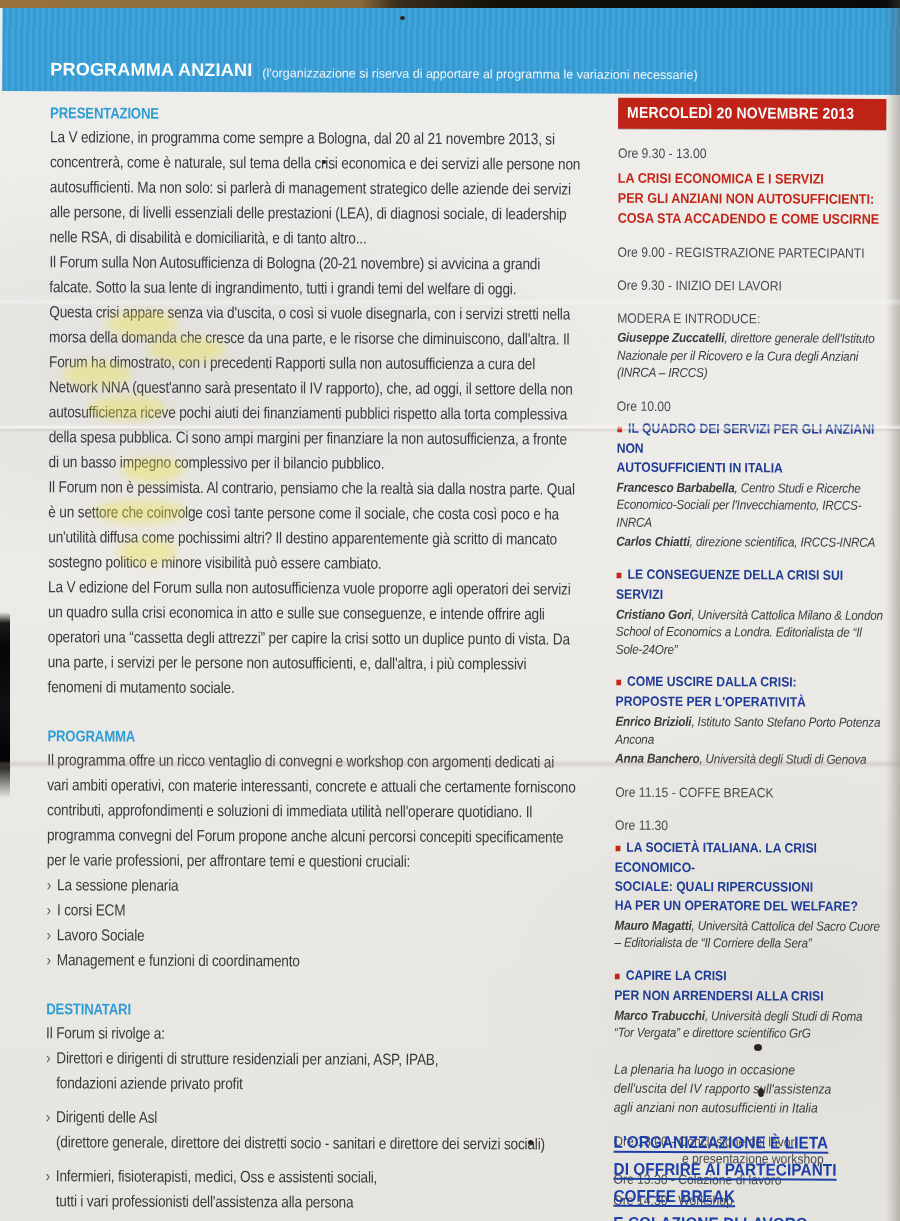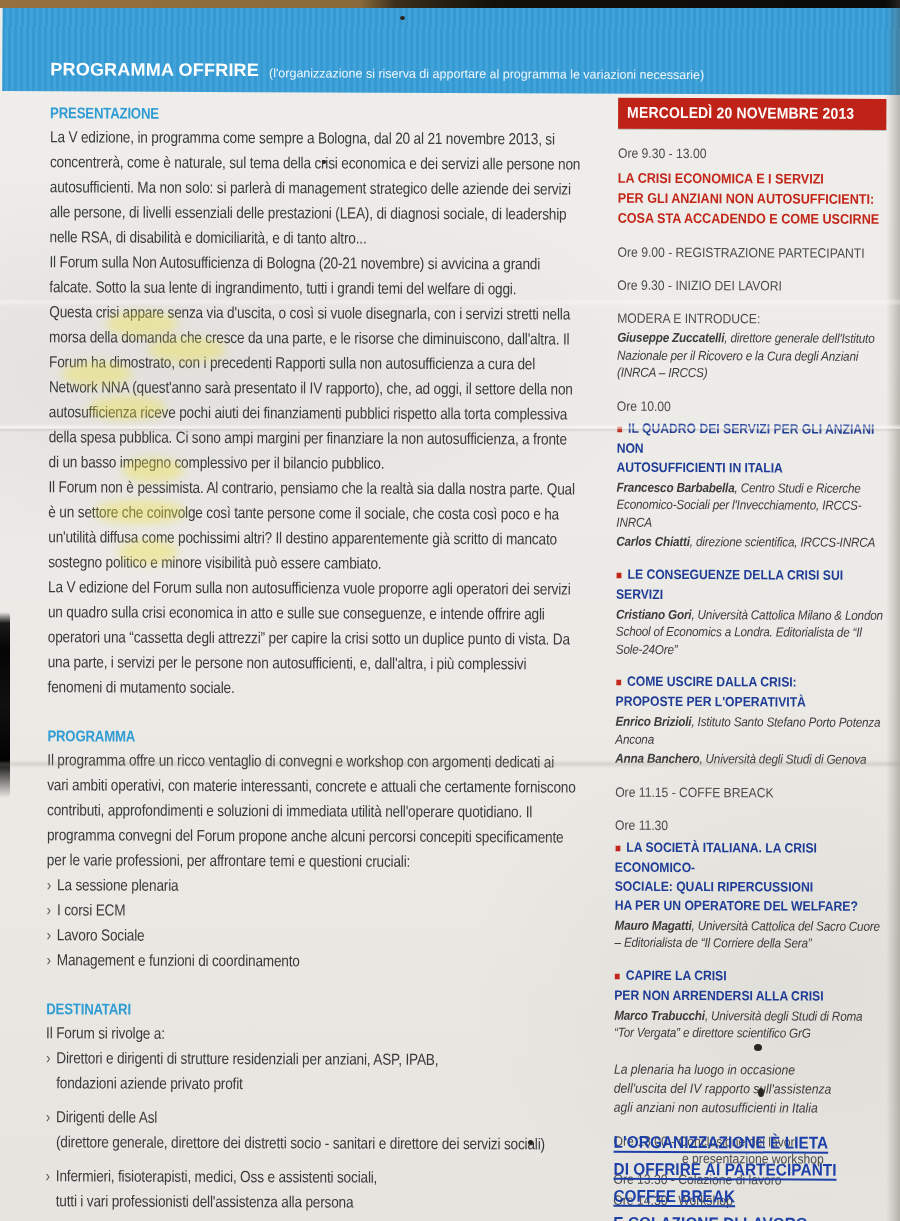--- a/index.html
+++ b/index.html
@@ -75,21 +75,21 @@
   .footer-line{color:#1d3fa8;font-weight:bold;font-size:17px;line-height:27px;
     text-decoration:underline;text-decoration-thickness:2px;text-underline-offset:3px;letter-spacing:0.1px;}
 </style>
 </head>
 <body>
 
 <div class="page">
   <div class="tilt">
 
     <div class="band">
-      <span class="band-title">PROGRAMMA OFFRIRE</span>
+      <span class="band-title">PROGRAMMA ANZIANI</span>
       <span class="band-note">(l'organizzazione si riserva di apportare al programma le variazioni necessarie)</span>
     </div>
 
     <div class="col-left">
       <section class="sec">
         <h2 class="sec-heading">PRESENTAZIONE</h2>
         <div>
             <div class="para">La V edizione, in programma come sempre a Bologna, dal 20 al 21 novembre 2013, si concentrerà, come è naturale, sul tema della crisi economica e dei servizi alle persone non autosufficienti. Ma non solo: si parlerà di management strategico delle aziende dei servizi alle persone, di livelli essenziali delle prestazioni (LEA), di diagnosi sociale, di leadership nelle RSA, di disabilità e domiciliarità, e di tanto altro...</div>
             <div class="para">Il Forum sulla Non Autosufficienza di Bologna (20-21 novembre) si avvicina a grandi falcate. Sotto la sua lente di ingrandimento, tutti i grandi temi del welfare di oggi.</div>
             <div class="para">Questa crisi appare senza via d'uscita, o così si vuole disegnarla, con i servizi stretti nella morsa della domanda che cresce da una parte, e le risorse che diminuiscono, dall'altra. Il Forum ha dimostrato, con i precedenti Rapporti sulla non autosufficienza a cura del Network NNA (quest'anno sarà presentato il IV rapporto), che, ad oggi, il settore della non autosufficienza riceve pochi aiuti dei finanziamenti pubblici rispetto alla torta complessiva della spesa pubblica. Ci sono ampi margini per finanziare la non autosufficienza, a fronte di un basso impegno complessivo per il bilancio pubblico.</div>

